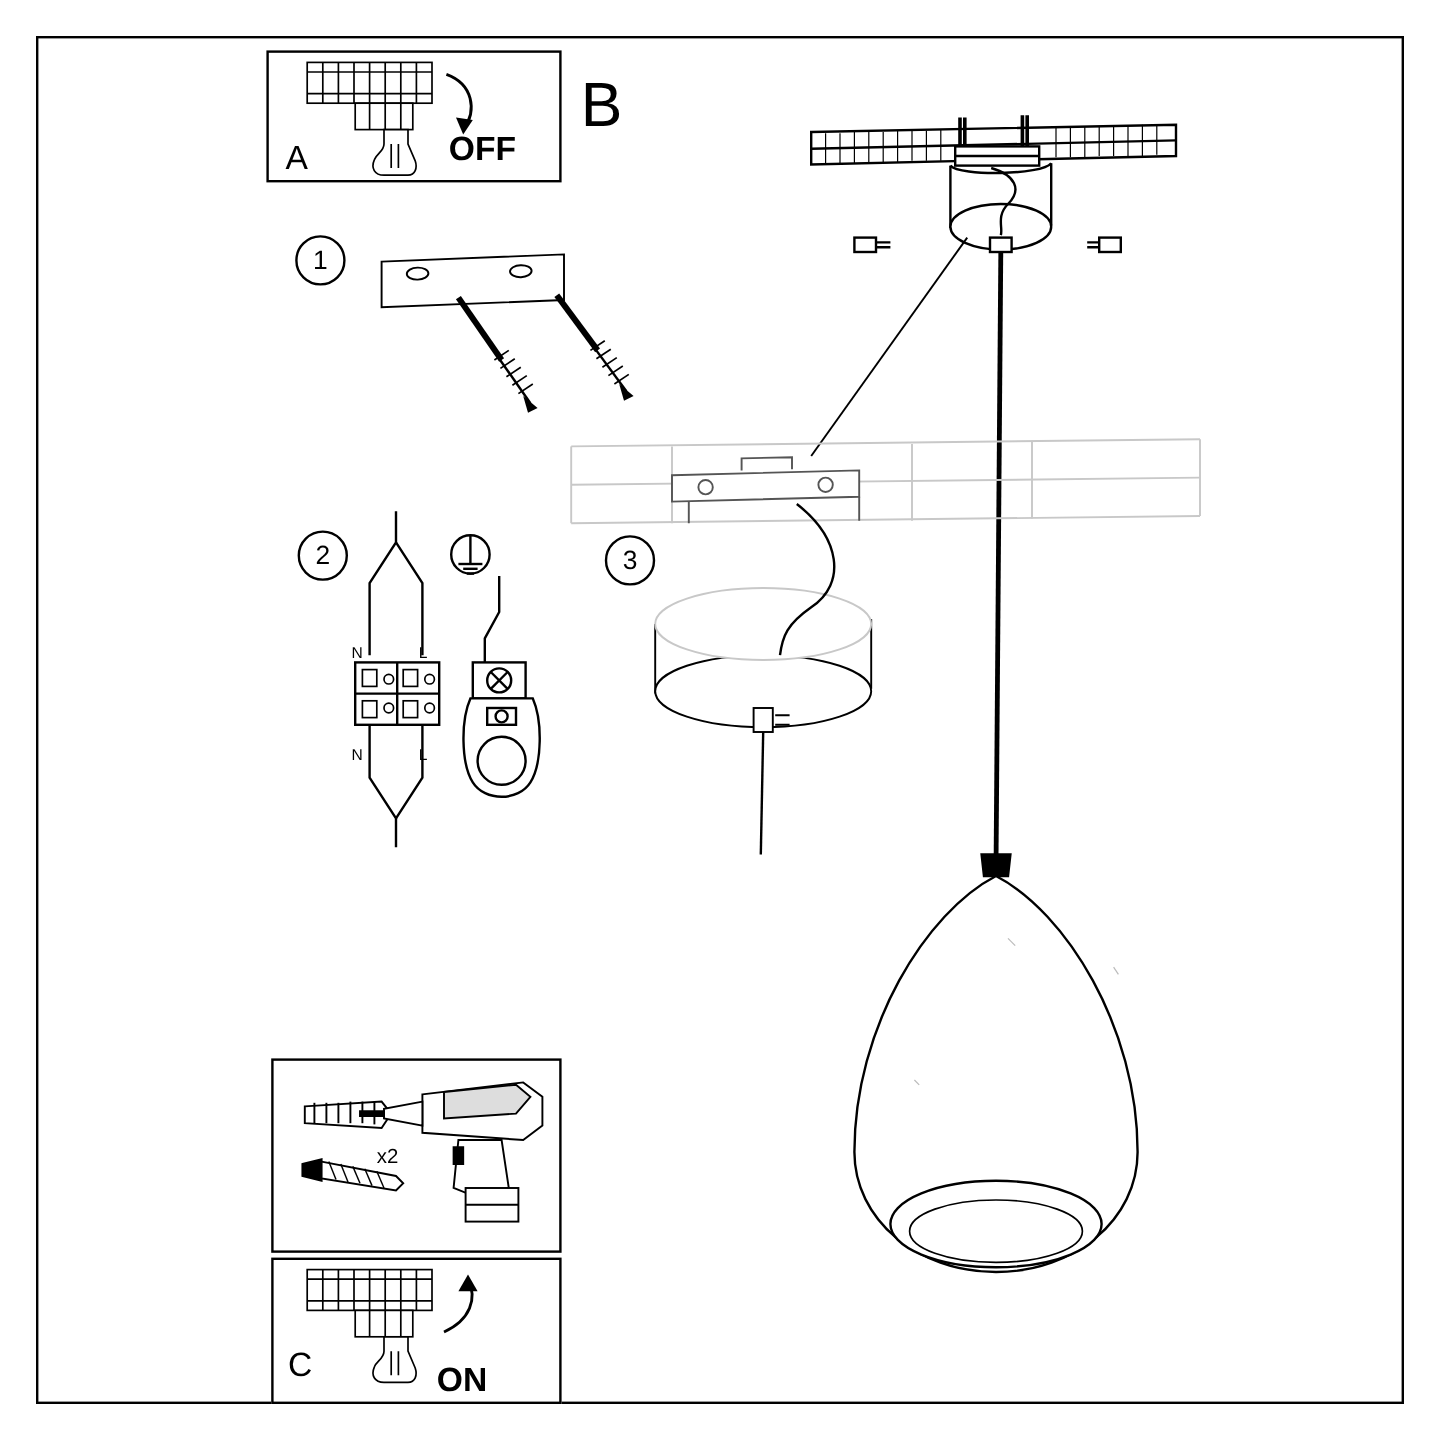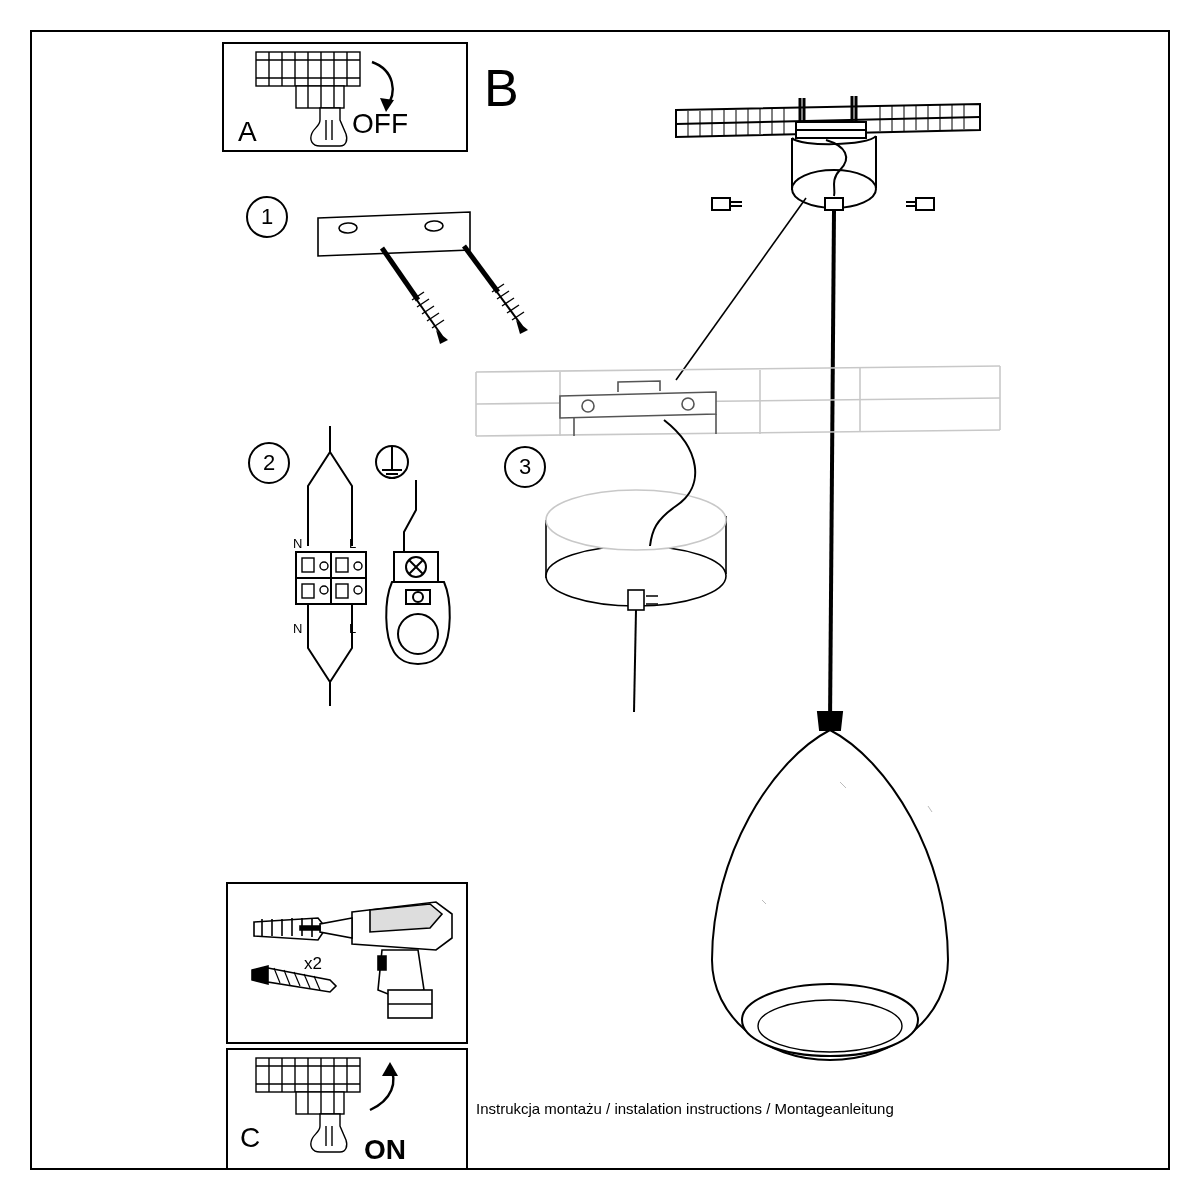--- a/index.html
+++ b/index.html
@@ -178,21 +178,21 @@
       <path d="M664 420 C700 448 706 486 676 506 C656 520 652 530 650 546" stroke="#000" stroke-width="2"></path>
 
       <rect x="628" y="590" width="16" height="20" fill="#fff" stroke="#000"></rect>
       <path d="M646 596 L658 596 M646 604 L658 604" stroke="#000"></path>
       <path d="M636 610 L634 712" stroke="#000" stroke-width="2"></path>
     </g>
   </svg>
 
   <div class="box" style="left:222px; top:42px; width:246px; height:110px;"></div>
   <div class="lbl" style="left:238px; top:118px;">A</div>
-  <div class="lbl" style="left:352px; top:110px; font-weight:normal;">OFF</div>
+  <div class="lbl" style="left:374px; top:110px; font-weight:bold;">OFF</div>
 
   <svg class="svg-abs" width="1200" height="1200" viewBox="0 0 1200 1200">
     <g fill="none" stroke="#000" stroke-width="1.4">
 
       <rect x="256" y="52" width="104" height="34" fill="#fff"></rect>
       <line x1="256" y1="60" x2="360" y2="60"></line>
       <line x1="256" y1="78" x2="360" y2="78"></line>
       <g>
         <line x1="269" y1="52" x2="269" y2="86"></line>
         <line x1="282" y1="52" x2="282" y2="86"></line>
@@ -344,21 +344,21 @@
         <path d="M352 918 L320 924 L320 932 L352 938 Z" fill="#fff"></path>
         <path d="M300 926 L320 926 L320 930 L300 930 Z" fill="#000" stroke="#000"></path>
         <path d="M382 950 L418 950 L424 990 L398 998 L378 990 Z" fill="#fff"></path>
         <rect x="388" y="990" width="44" height="28" fill="#fff"></rect>
         <line x1="388" y1="1004" x2="432" y2="1004"></line>
         <path d="M378 956 L386 956 L386 970 L378 970 Z" fill="#000" stroke="#000"></path>
       </g>
     </g>
   </svg>
 
-  <div class="lbl-sm" style="left:304px; top:955px; font-size:17px;">x2</div>
+  <div class="lbl-sm" style="left:314px; top:955px; font-size:17px;">x2</div>
 
   <div class="box" style="left:226px; top:1048px; width:242px; height:122px;"></div>
   <div class="lbl" style="left:240px; top:1124px;">C</div>
   <div class="lbl" style="left:364px; top:1116px; font-weight:bold;margin-top:20px;">ON</div>
 
   <svg class="svg-abs" width="1200" height="1200" viewBox="0 0 1200 1200">
     <g fill="none" stroke="#000" stroke-width="1.4">
       <rect x="256" y="1058" width="104" height="34" fill="#fff"></rect>
       <line x1="256" y1="1066" x2="360" y2="1066"></line>
       <line x1="256" y1="1084" x2="360" y2="1084"></line>
@@ -378,16 +378,15 @@
 
       <path d="M320 1114 L320 1126 C320 1132 314 1134 312 1139 C309 1146 312 1152 320 1152 L340 1152 C346 1152 348 1146 346 1140 L340 1126 L340 1114 Z" fill="#fff"></path>
       <path d="M326 1126 L326 1146 M332 1126 L332 1146"></path>
 
       <path d="M370 1110 C392 1100 398 1082 390 1066" stroke-width="2.4"></path>
       <path d="M382 1076 L390 1062 L398 1076 Z" fill="#000" stroke="none"></path>
     </g>
   </svg>
 
   <div class="footer">
-    <div>Instrukcja montażu / instalation instructions / Montageanleitung</div>
   </div>
 
 </div>
 
 </body></html>

